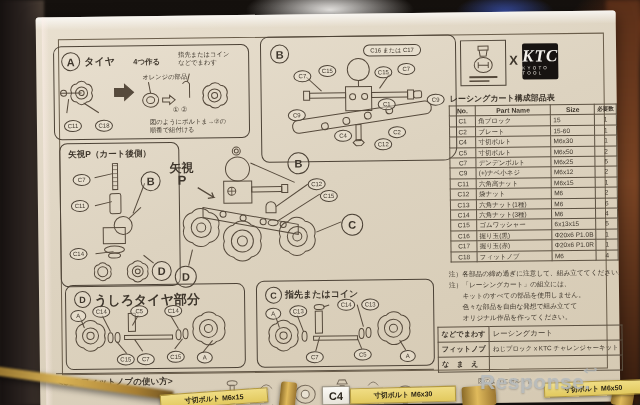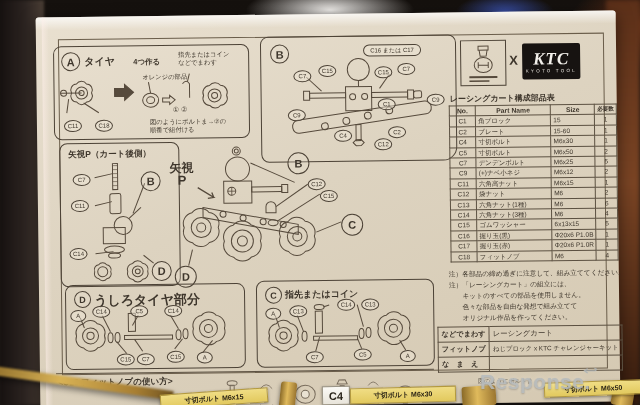--- a/index.html
+++ b/index.html
@@ -149,21 +149,21 @@
       <svg class="art abs" style="left:0;top:0;" width="44" height="44">
         <rect x="17" y="5" width="10" height="4"></rect>
           <path d="M18 9 l1 6 h6 l1 -6"></path>
         <ellipse cx="22" cy="24" rx="9" ry="7.5"></ellipse>
         <path d="M17 21 v6 M27 21 v6 M17 24 h10"></path>
         <line x1="8" y1="36" x2="36" y2="36" stroke-width="2"></line>
         <line x1="8" y1="40" x2="28" y2="40" stroke-width="1.4"></line>
       </svg>
     </div>
     <div class="abs" style="left:473px;top:41px;font-size:13px;font-weight:bold;">X</div>
-    <div id="ktcbox" class="abs" style="left:486px;top:32px;width:58px;height:36px;">
+    <div id="ktcbox" class="abs" style="left:486px;top:32px;width:36px;height:36px;">
       <div id="ktc-main">KTC</div>
       <div id="ktc-sub">KYOTO TOOL</div>
     </div>
 
     <div class="abs" style="left:413px;top:81px;font-size:8px;font-weight:bold;">レーシングカート構成部品表</div>
     <table id="ptable" class="abs" style="left:412px;top:93px;">
       <thead>
         <tr>
           <th>No.</th>
           <th>Part Name</th>

